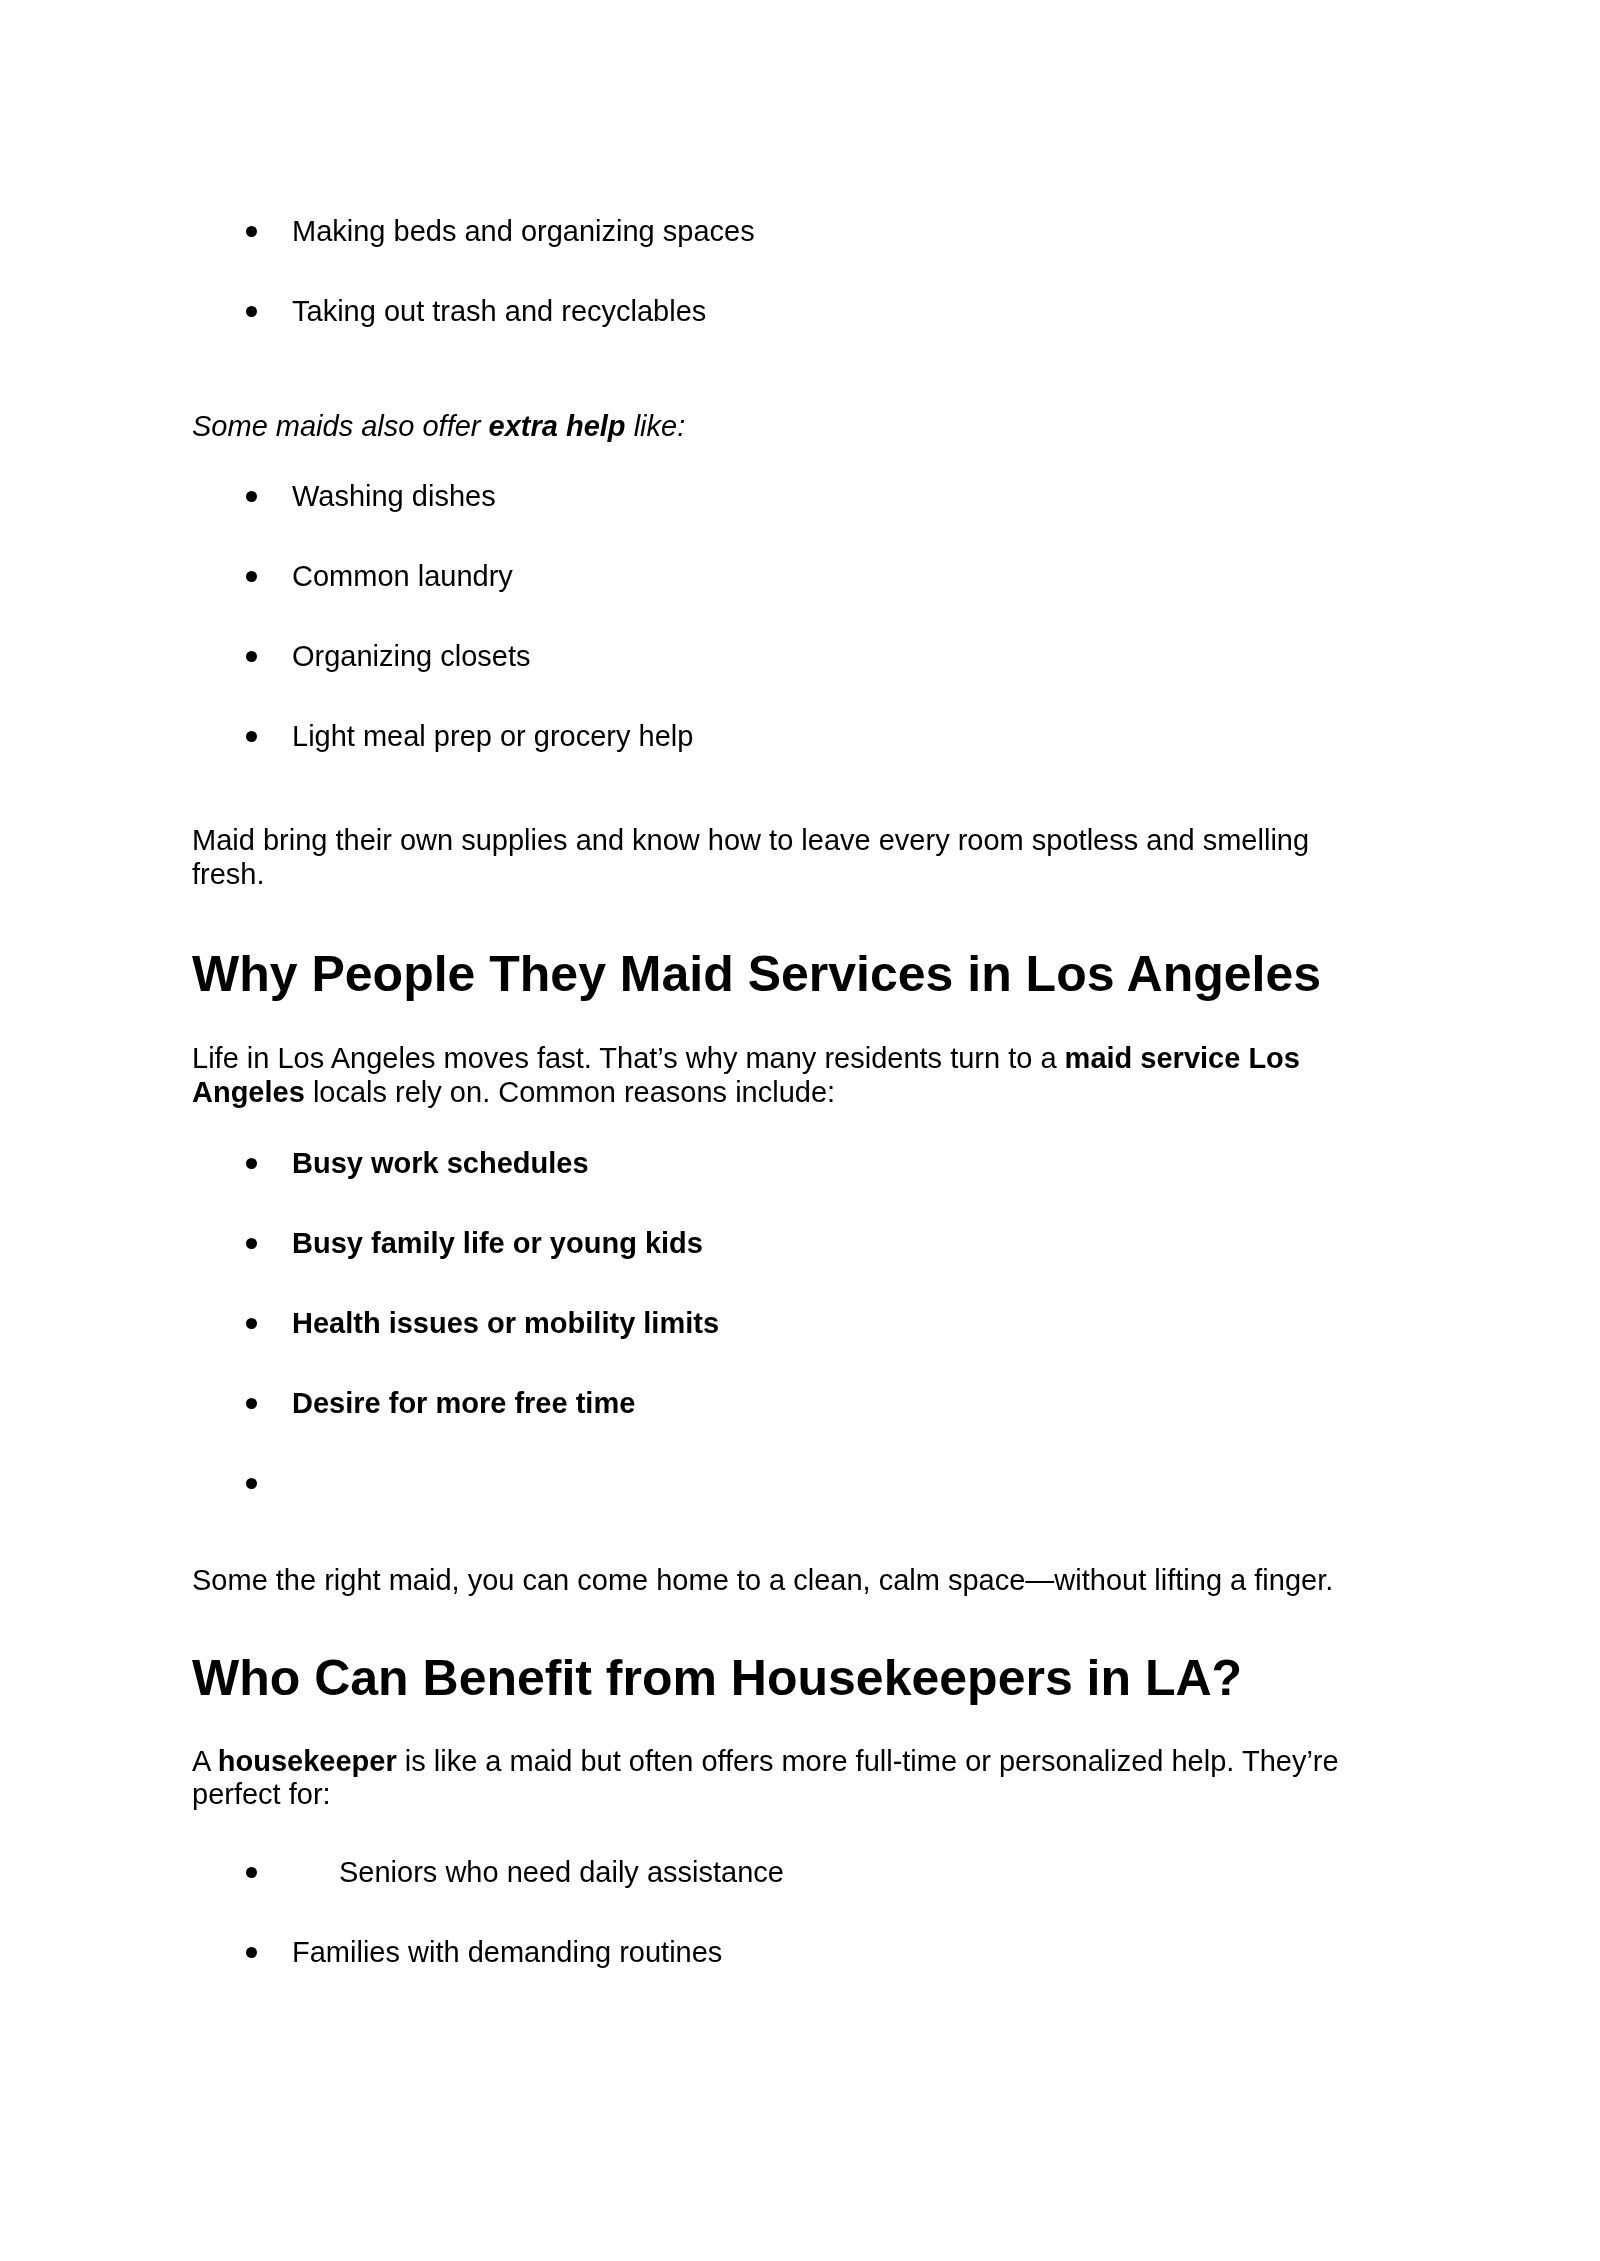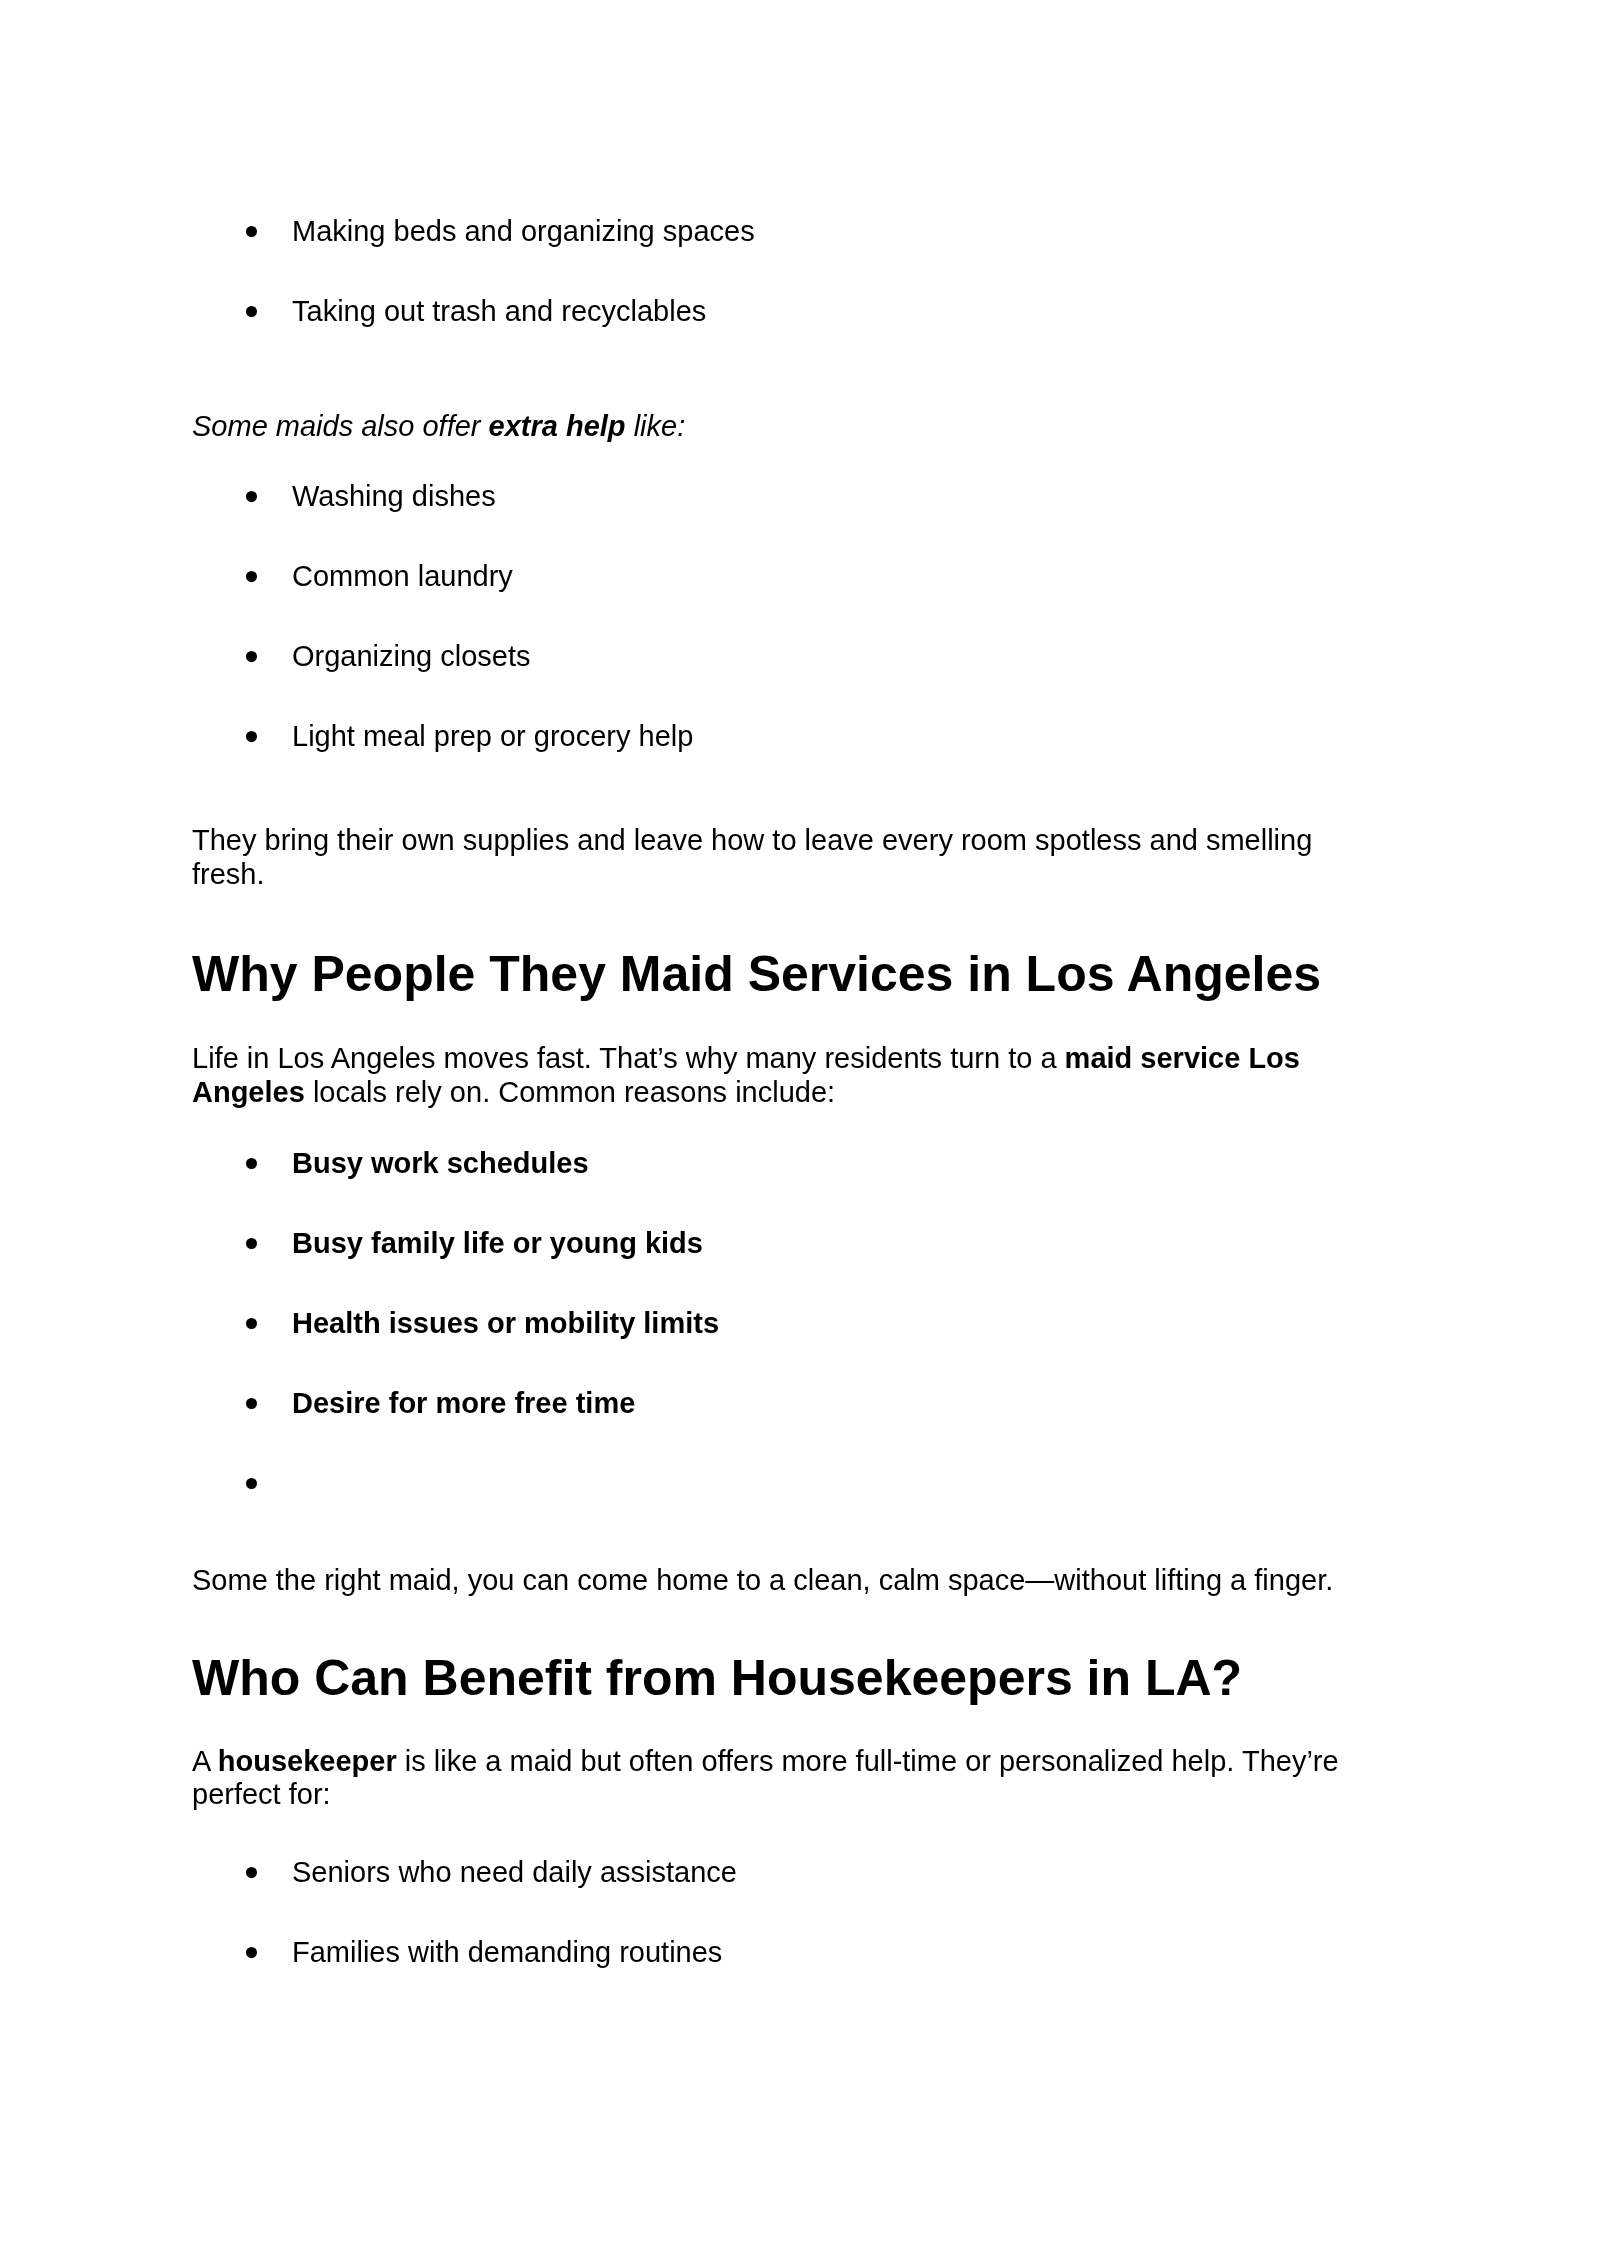--- a/index.html
+++ b/index.html
@@ -60,21 +60,21 @@
   
   .mt-46  { margin-top: 46.5px; }
   .mt-36  { margin-top: 36.5px; }
   .mt-81  { margin-top: 81.5px; font-style: italic; }
   .mt-70  { margin-top: 70.5px; }
   .mt-54  { margin-top: 54px; }
   .mt-39  { margin-top: 39px; }
   .mt-38  { margin-top: 38px; }
   .mt-74  { margin-top: 74.5px; }
   .mt-51  { margin-top: 51.5px; }
-  .mt-44  { margin-top: 44px; }
+  .mt-44  { margin-top: 44px; gap: 47px; }
 </style>
 </head>
 <body style="background: rgb(255, 255, 255); color: rgb(0, 0, 0);">
 
 <div class="page">
 
   <div class="bullet-item body-text">
     <span class="bullet-dot"></span>
     <span class="bullet-text">Making beds and organizing spaces</span>
   </div>
@@ -95,21 +95,21 @@
   </div>
   <div class="bullet-item body-text mt-46">
     <span class="bullet-dot"></span>
     <span class="bullet-text">Organizing closets</span>
   </div>
   <div class="bullet-item body-text mt-46">
     <span class="bullet-dot"></span>
     <span class="bullet-text">Light meal prep or grocery help</span>
   </div>
 
-  <p class="body-text para mt-70" style="margin-bottom: 0px; margin-right: 0px; margin-left: 0px;"><span class="line">They bring their own supplies and leave how to leave every room spotless and smelling</span><br><span class="line">fresh.</span></p>
+  <p class="body-text para mt-70" style="margin-bottom: 0px; margin-right: 0px; margin-left: 0px;"><span class="line">Maid bring their own supplies and know how to leave every room spotless and smelling</span><br><span class="line">fresh.</span></p>
 
   <h1 class="heading mt-54" style="margin-bottom: 0px; margin-right: 0px; margin-left: 0px;">Why People They Maid Services in Los Angeles</h1>
 
   <p class="body-text para mt-39" style="margin-bottom: 0px; margin-right: 0px; margin-left: 0px;"><span>Life in Los Angeles moves fast. That’s why many residents turn to a </span><span class="bold">maid service Los</span><br><span class="bold">Angeles</span><span> locals rely on. Common reasons include:</span></p>
 
   <div class="bullet-item body-text mt-38">
     <span class="bullet-dot"></span>
     <span class="bullet-text bold">Busy work schedules</span>
   </div>
   <div class="bullet-item body-text mt-46">

